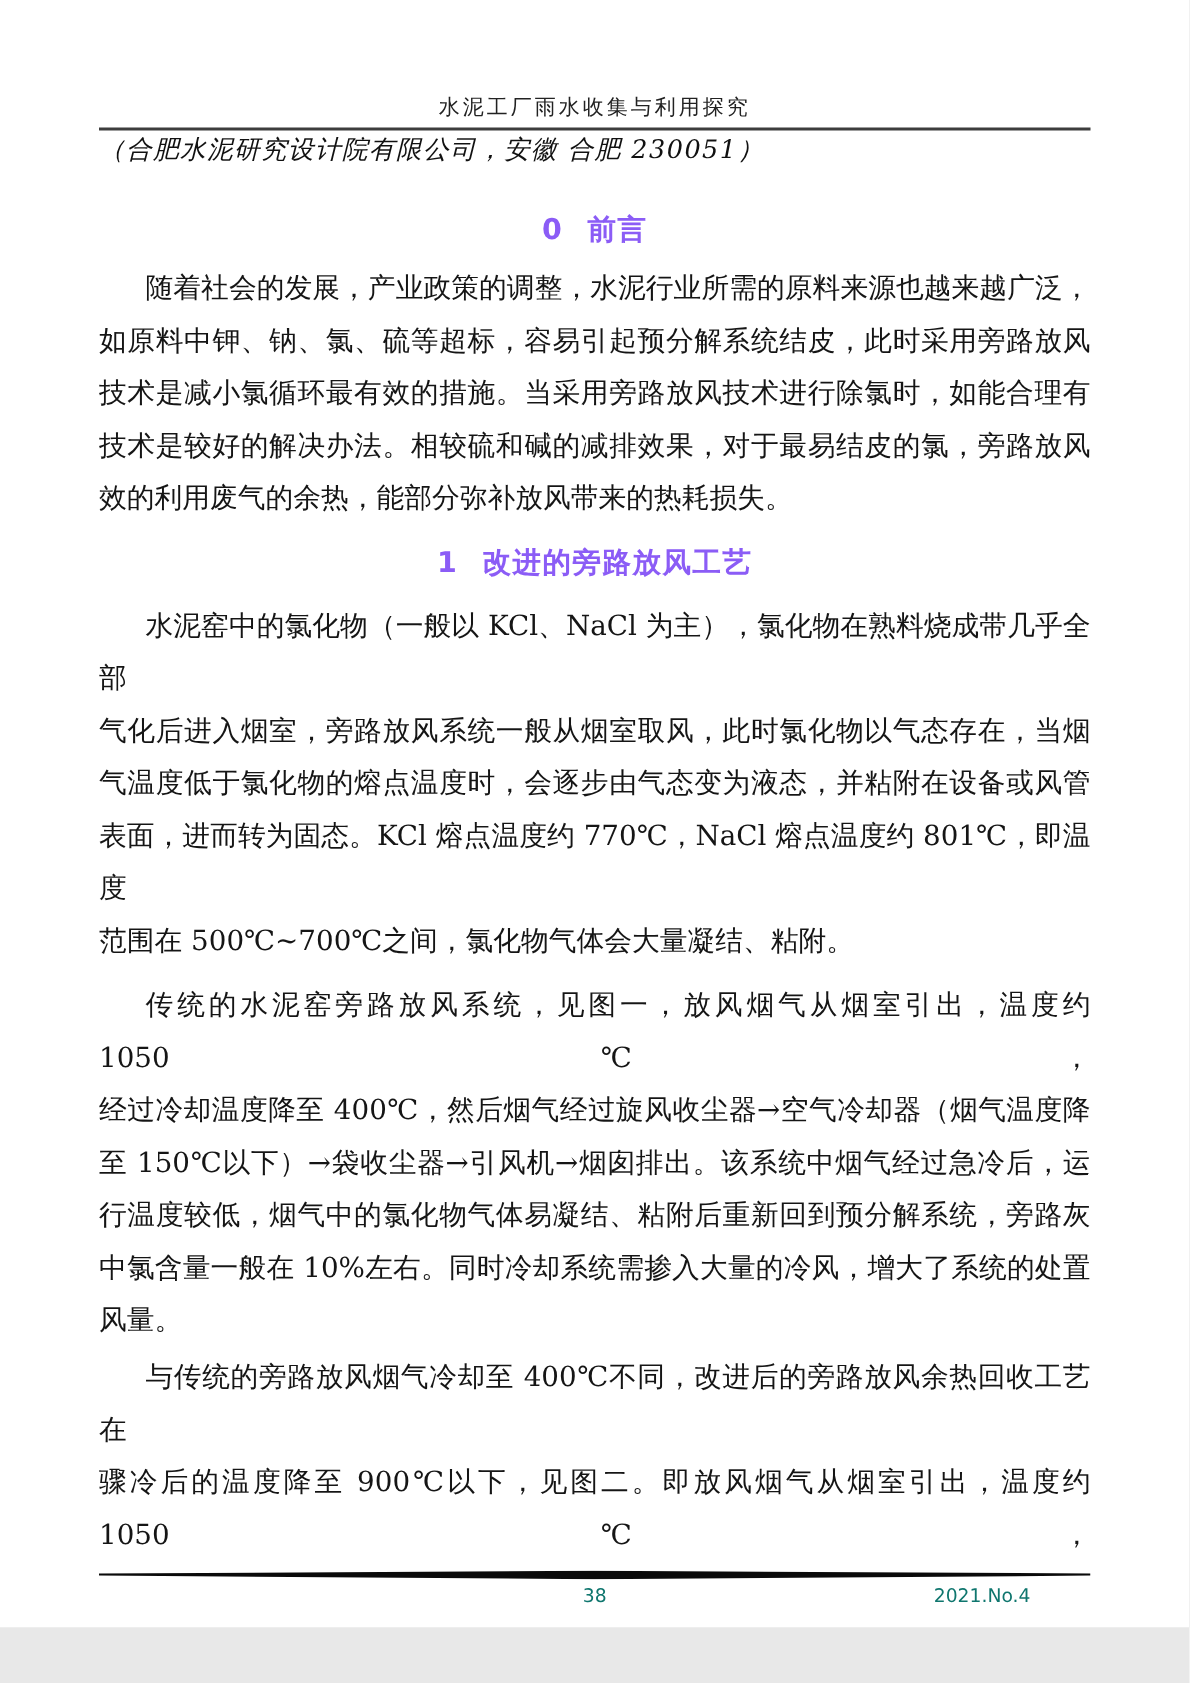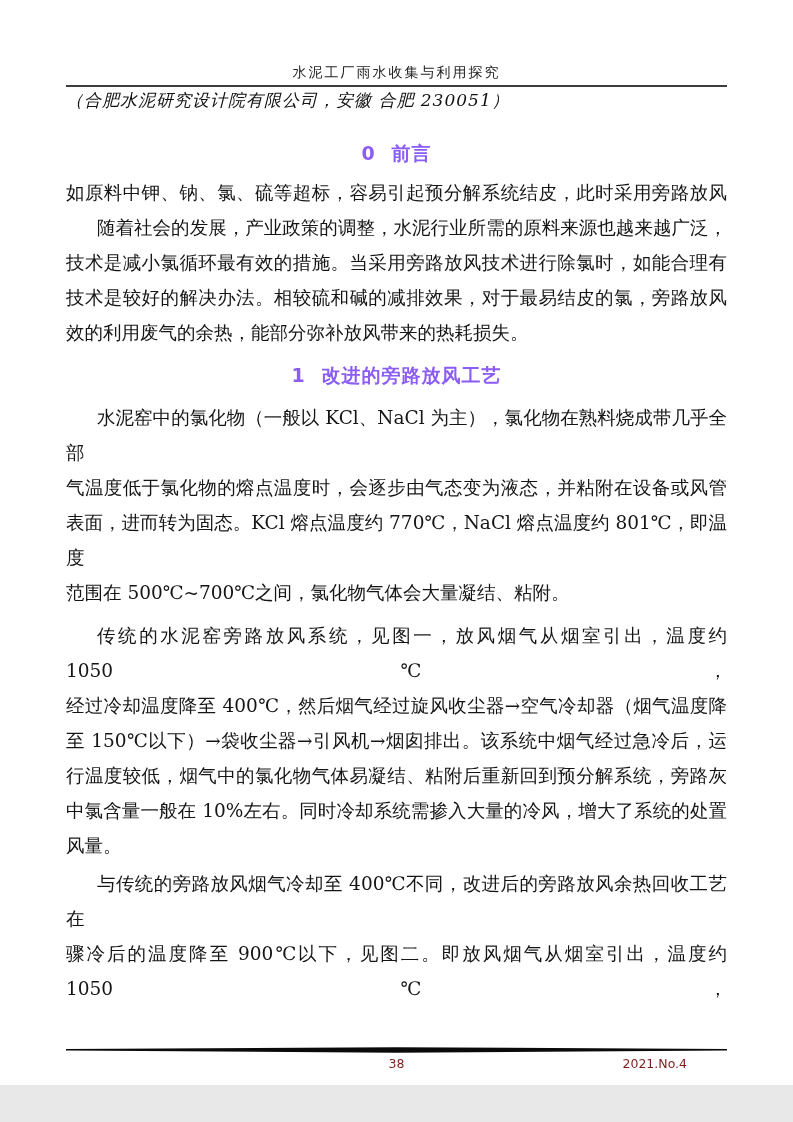--- a/index.html
+++ b/index.html
@@ -78,21 +78,21 @@
     left:66px;top:1047px;
     width:661px;
   }
   .footer-rule{display:block;}
   .footer-row{
     position:relative;
     margin-top:2px;
     height:18px;
     font-family:"DejaVu Sans","Liberation Sans",sans-serif;
     font-size:12.5px;line-height:18px;
-    color:#7f1d1d;
+    color:#0f766e;
   }
   .page-num{
     position:absolute;left:0;right:0;
     text-align:center;
   }
   .issue{
     position:absolute;right:40px;top:0;
   }
 </style>
 </head>
@@ -104,33 +104,34 @@
     <div class="running-head">水泥工厂雨水收集与利用探究</div>
     <div class="head-rule"></div>
 
     <div class="affiliation">（合肥水泥研究设计院有限公司，安徽 合肥 230051）</div>
 
     <div class="section-heading sh-0">
       <span class="sec-num">0</span><span class="sec-title">前言</span>
     </div>
 
     <div class="para p1">
+      <div class="line indent">随着社会的发展，产业政策的调整，水泥行业所需的原料来源也越来越广泛，</div>
       <div class="line">如原料中钾、钠、氯、硫等超标，容易引起预分解系统结皮，此时采用旁路放风</div>
-      <div class="line indent">随着社会的发展，产业政策的调整，水泥行业所需的原料来源也越来越广泛，</div>
       <div class="line">技术是减小氯循环最有效的措施。当采用旁路放风技术进行除氯时，如能合理有</div>
       <div class="line">技术是较好的解决办法。相较硫和碱的减排效果，对于最易结皮的氯，旁路放风</div>
       <div class="line end">效的利用废气的余热，能部分弥补放风带来的热耗损失。</div>
     </div>
 
     <div class="section-heading sh-1">
       <span class="sec-num">1</span><span class="sec-title">改进的旁路放风工艺</span>
     </div>
 
     <div class="para p2">
       <div class="line indent">水泥窑中的氯化物（一般以 KCl、NaCl 为主），氯化物在熟料烧成带几乎全部</div>
+      <div class="line">气化后进入烟室，旁路放风系统一般从烟室取风，此时氯化物以气态存在，当烟</div>
       <div class="line">气温度低于氯化物的熔点温度时，会逐步由气态变为液态，并粘附在设备或风管</div>
       <div class="line">表面，进而转为固态。KCl 熔点温度约 770℃，NaCl 熔点温度约 801℃，即温度</div>
       <div class="line end">范围在 500℃~700℃之间，氯化物气体会大量凝结、粘附。</div>
     </div>
 
     <div class="para p3">
       <div class="line indent">传统的水泥窑旁路放风系统，见图一，放风烟气从烟室引出，温度约 1050℃，</div>
       <div class="line">经过冷却温度降至 400℃，然后烟气经过旋风收尘器→空气冷却器（烟气温度降</div>
       <div class="line">至 150℃以下）→袋收尘器→引风机→烟囱排出。该系统中烟气经过急冷后，运</div>
       <div class="line">行温度较低，烟气中的氯化物气体易凝结、粘附后重新回到预分解系统，旁路灰</div>

